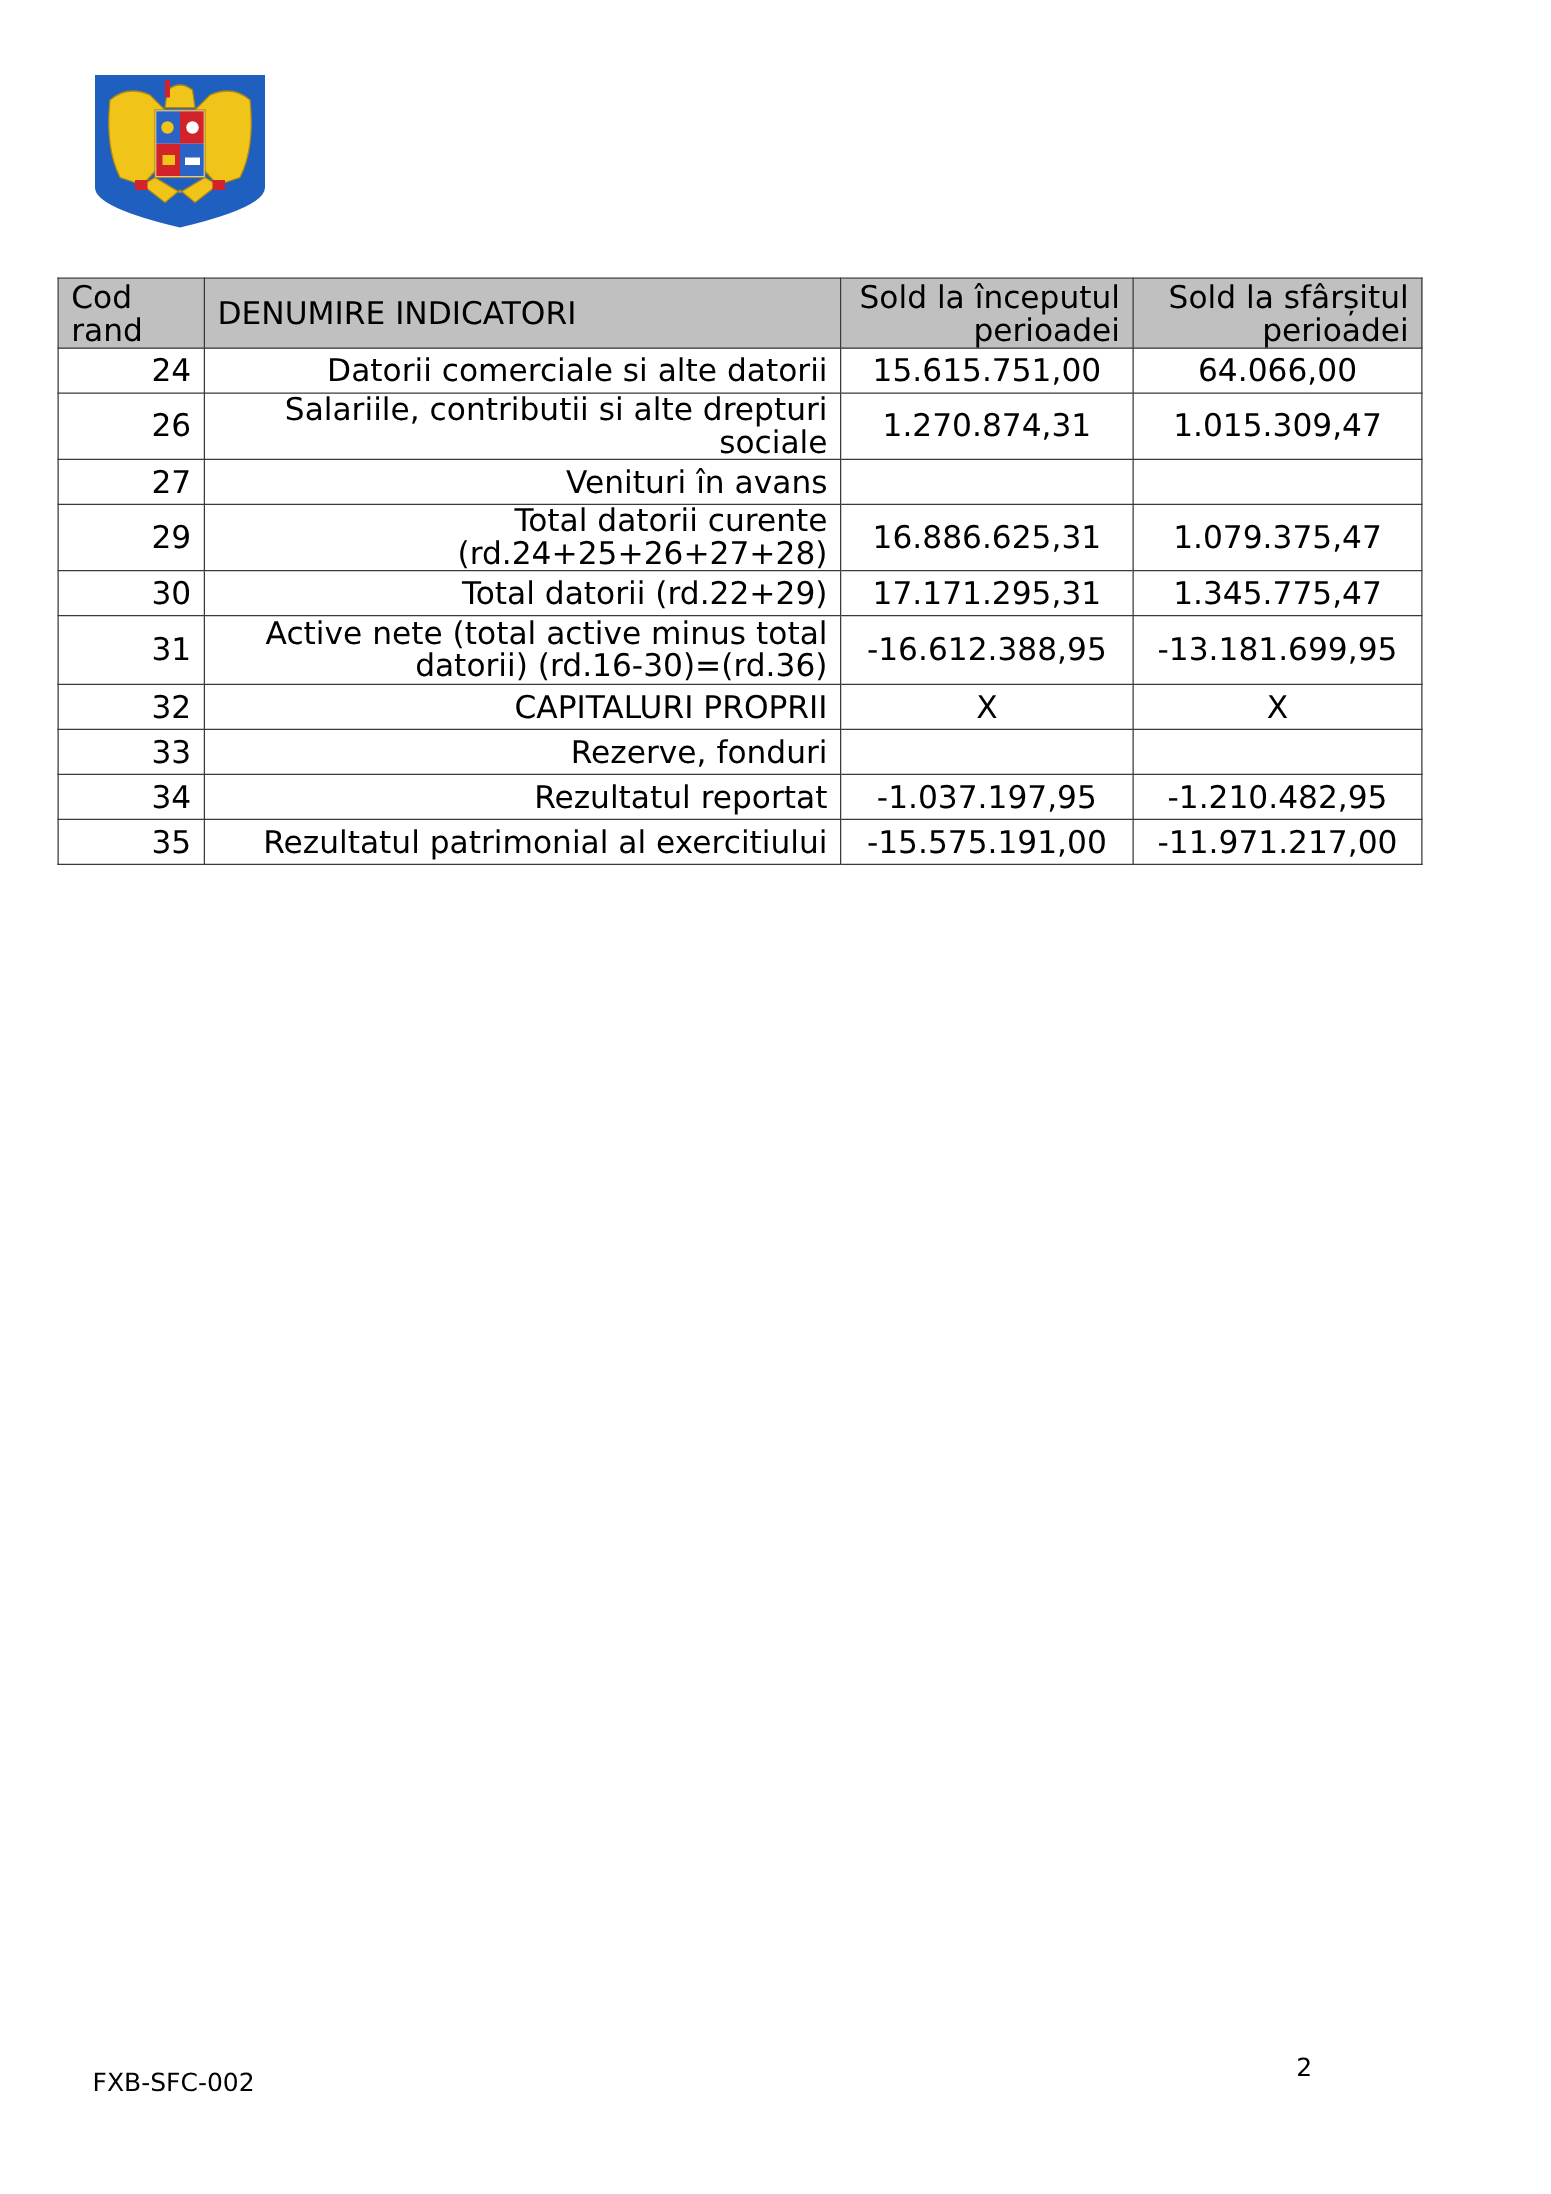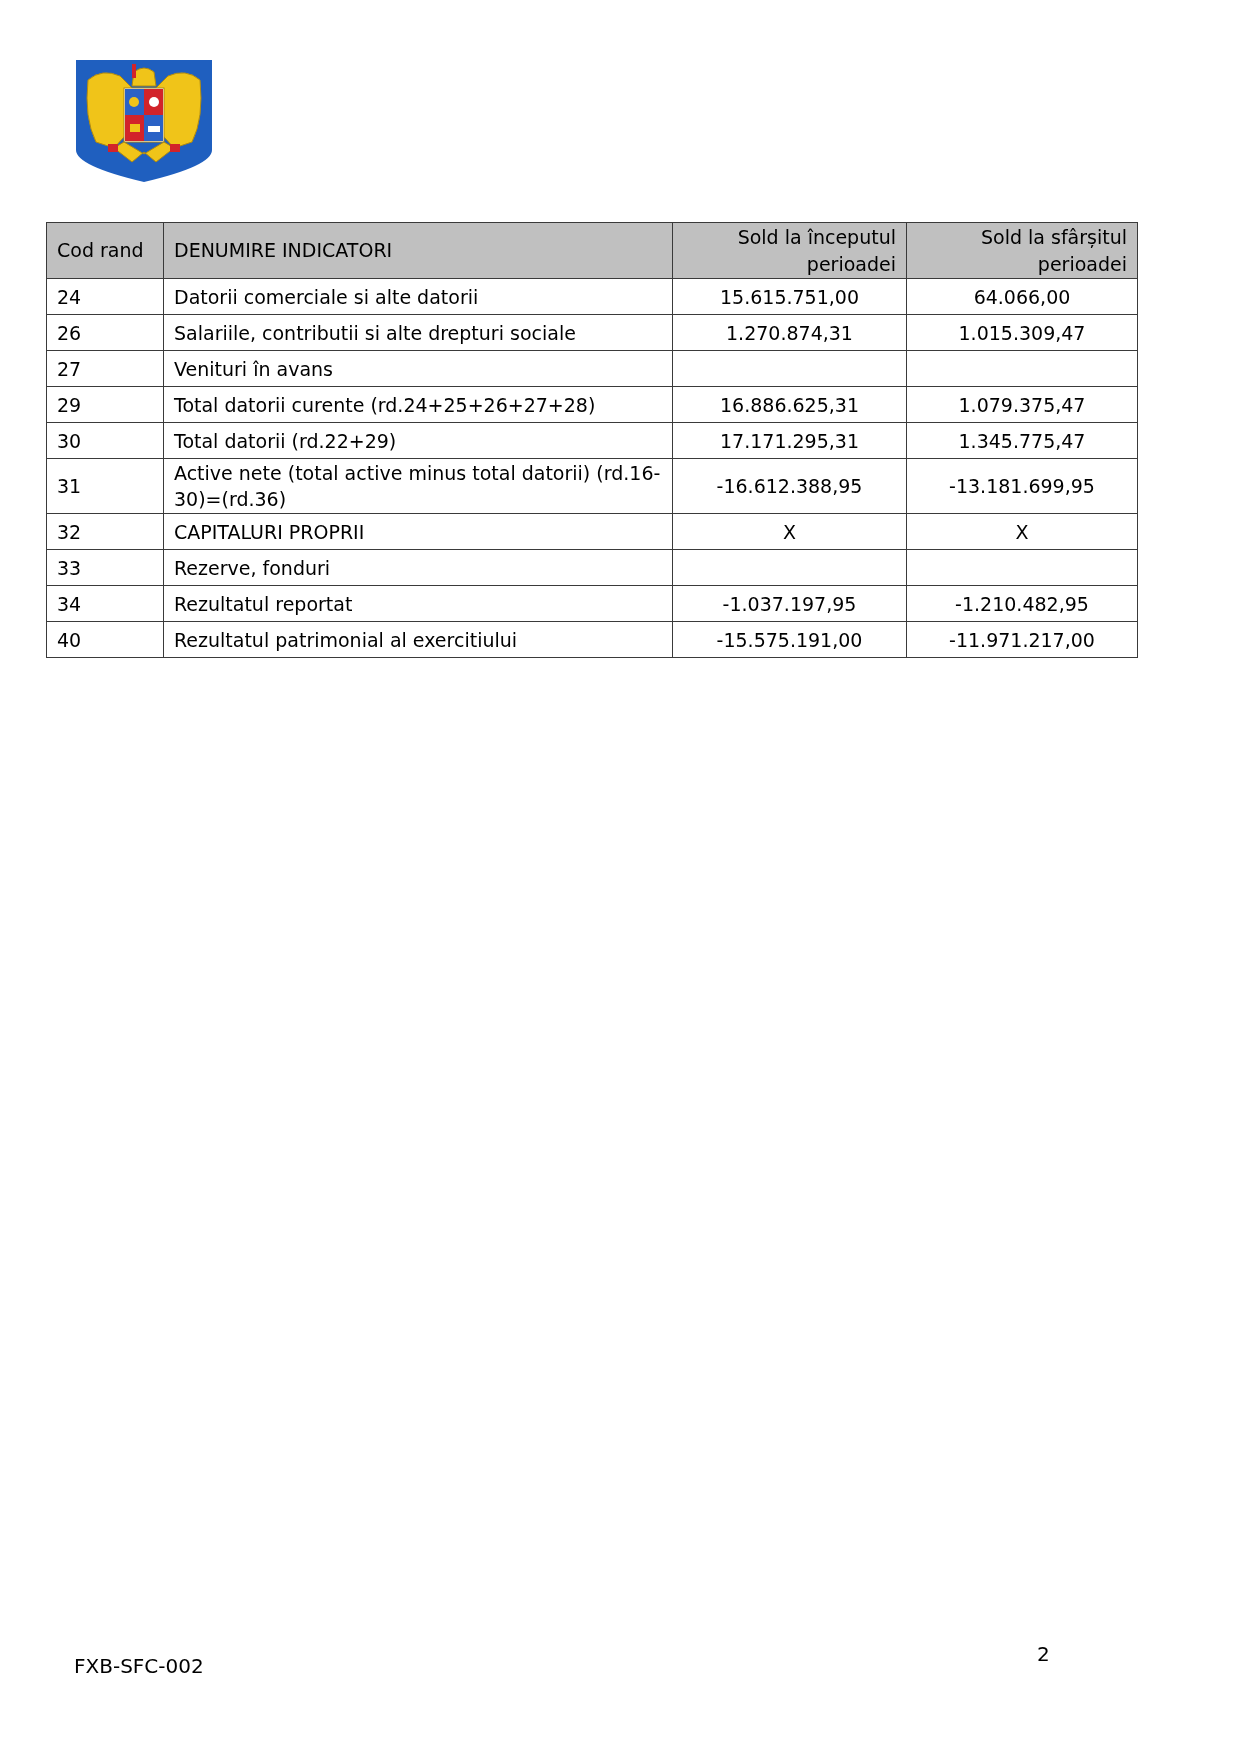--- a/index.html
+++ b/index.html
@@ -1,21 +1,21 @@
 <!DOCTYPE html>
 <html><head>
 <meta charset="utf-8">
 <style>
   html, body { margin: 0; padding: 0; background: #ffffff; }
   body { width: 1241px; height: 1755px; position: relative; overflow: hidden;
          font-family: "DejaVu Sans", "Liberation Sans", sans-serif; color: #000; }
   .emblem { position: absolute; left: 74px; top: 58px; width: 140px; height: 126px; }
   table.fin { position: absolute; left: 46px; top: 222px; border-collapse: collapse;
-              width: 1091px; table-layout: fixed; font-size: 19px; }
-  table.fin th, table.fin td { border: 1.5px solid #3a3a3a; padding: 0 10px; vertical-align: middle; }
+              width: 1091px; table-layout: fixed; font-size: 25px; }
+  table.fin th, table.fin td { border: 1.5px solid #3a3a3a; padding: 0 10px; vertical-align: middle; text-align: right; }
   table.fin thead th { background: #c0c0c0; font-weight: normal; height: 55px; line-height: 27px; }
   table.fin thead th.left { text-align: left; }
   table.fin thead th.num { text-align: right; }
   table.fin tbody td { height: 35px; line-height: 26px; }
   table.fin tbody tr.tall td { height: 54px; }
   table.fin td.num { text-align: center; }
   col.c1 { width: 117px; } col.c2 { width: 509px; } col.c3 { width: 234px; } col.c4 { width: 231px; }
   .page-num { position: absolute; left: 1037px; top: 1642px; font-size: 20px; }
   .doc-code { position: absolute; left: 74px; top: 1654px; font-size: 20px; }
 </style>
@@ -114,21 +114,21 @@
         <td class="num"></td>
         <td class="num"></td>
       </tr>
     <tr>
         <td>34</td>
         <td>Rezultatul reportat</td>
         <td class="num">-1.037.197,95</td>
         <td class="num">-1.210.482,95</td>
       </tr>
     <tr>
-        <td>40</td>
+        <td>35</td>
         <td>Rezultatul patrimonial al exercitiului</td>
         <td class="num">-15.575.191,00</td>
         <td class="num">-11.971.217,00</td>
       </tr>
   </tbody>
 </table>
 
 <div class="page-num">2</div>
 <div class="doc-code">FXB-SFC-002</div>
 

